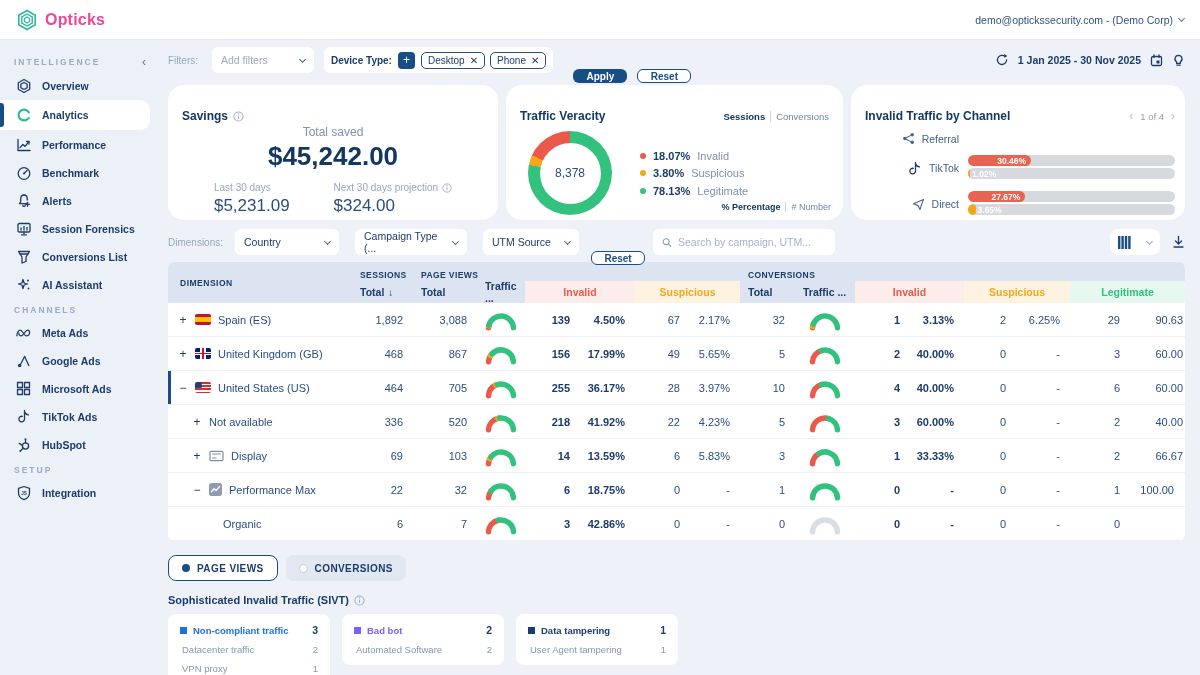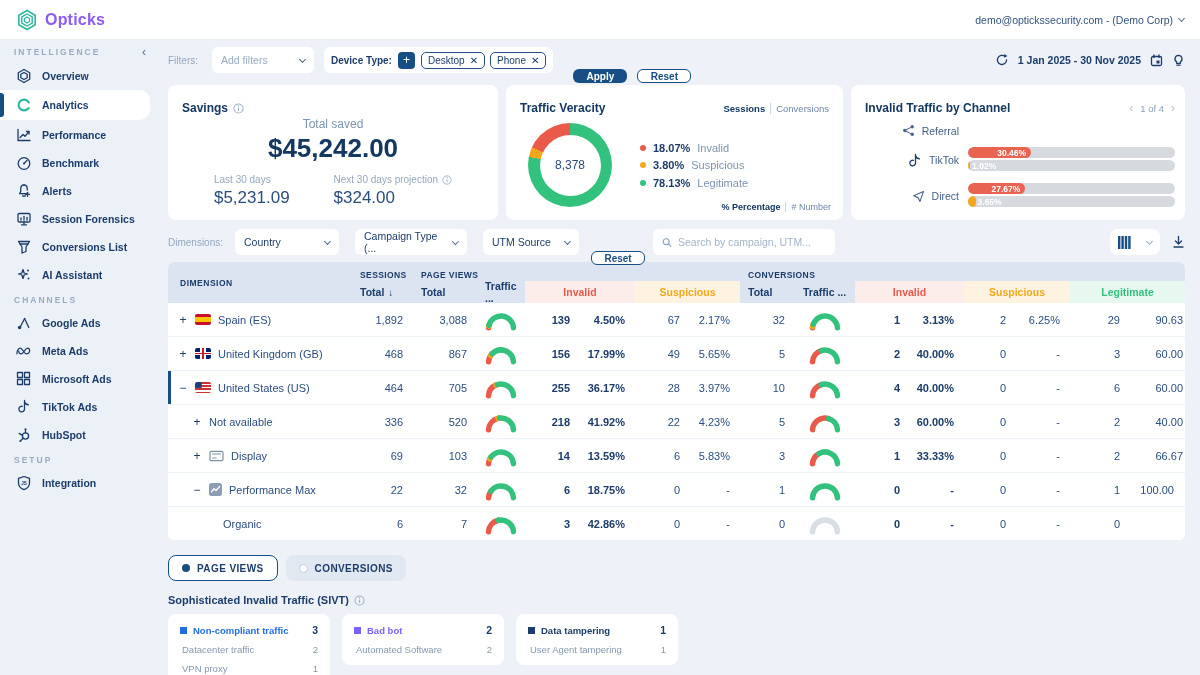--- a/index.html
+++ b/index.html
@@ -1,24 +1,24 @@
 <!DOCTYPE html>
 <html><head>
 <meta charset="utf-8">
 <style>
   *{margin:0;padding:0;box-sizing:border-box;font-family:"Liberation Sans",sans-serif;}
   html,body{width:1200px;height:675px;overflow:hidden;background:#eef2f8;}
   .topbar{height:40px;background:#fff;border-bottom:1px solid #e6ebf2;display:flex;align-items:center;justify-content:space-between;padding:0 16px;}
   .logo{display:flex;align-items:center;gap:7px;}
-  .logo-text{font-size:16px;font-weight:700;color:#8b5cf6;letter-spacing:.2px;}
+  .logo-text{font-size:16px;font-weight:700;color:#ec4899;letter-spacing:.2px;}
   .account{display:flex;align-items:center;gap:6px;font-size:10.5px;color:#33527e;cursor:pointer;}
   .chev{width:5px;height:5px;border-right:1.4px solid #5a7193;border-bottom:1.4px solid #5a7193;transform:rotate(45deg);margin-top:-3px;}
   .layout{display:flex;height:635px;}
   
-  .sidebar{width:160px;background:#ecf0f7;flex:0 0 160px;position:relative;}
+  .sidebar{width:160px;background:#ecf0f7;padding-top:10px;flex:0 0 160px;position:relative;}
   .sb-section{display:flex;align-items:center;justify-content:space-between;padding:6px 14px 4px 14px;}
   .sb-label{font-size:8.5px;font-weight:700;letter-spacing:2px;color:#9aabc2;}
   .sb-collapse{color:#5a7193;font-size:12px;cursor:pointer;line-height:1;}
   .sb-item{position:relative;display:flex;align-items:center;gap:10px;height:27px;padding-left:15px;margin:0 10px 1px 0;cursor:pointer;}
   .sb-item .lbl{font-size:10.5px;font-weight:700;color:#1c3c6b;}
   .sb-item.active{background:#fff;border-radius:0 10px 10px 0;height:30px;}
   .sb-item.active::before{content:"";position:absolute;left:0;top:3px;bottom:3px;width:4px;background:#174e84;border-radius:0 3px 3px 0;}
   .sb-ico{width:17px;height:17px;display:flex;align-items:center;justify-content:center;color:#1c3c6b;font-size:13px;font-weight:700;}
   
   .main{flex:1;padding:6px 15px 0 8px;}
@@ -34,21 +34,21 @@
   .chip{border:1px solid #2a4f82;border-radius:5px;padding:2px 6px;font-size:10px;color:#1c3c6b;display:flex;align-items:center;gap:5px;cursor:pointer;background:#fff;}
   .chip .x{font-size:10px;color:#1c3c6b;cursor:pointer;}
   .btn{height:14px;border-radius:6px;font-size:10px;font-weight:700;display:flex;align-items:center;justify-content:center;cursor:pointer;margin-top:32px;}
   .btn.primary{background:#174e84;color:#fff;width:54px;margin-left:8px;}
   .btn.ghost{background:#fff;border:1.5px solid #174e84;color:#174e84;width:54px;margin-left:10px;}
   .fb-right{margin-left:auto;display:flex;align-items:center;gap:9px;}
   .daterange{font-size:10.5px;font-weight:700;color:#1c3c6b;cursor:pointer;}
   .iconbtn{display:flex;align-items:center;justify-content:center;cursor:pointer;}
   
   .cards{display:flex;gap:8px;margin-top:11px;height:135px;}
-  .card{background:#fff;border-radius:8px;padding:16px 14px;position:relative;}
+  .card{background:#fff;border-radius:16px;padding:24px 14px;position:relative;}
   .card-title{font-size:12px;font-weight:700;color:#143862;display:flex;align-items:center;gap:5px;}
   .c-savings{width:330px;}
   .savings-center{text-align:center;margin-top:2px;}
   .total-label{font-size:12px;color:#7e93ad;}
   .total-value{font-size:26px;font-weight:700;color:#143862;margin-top:2px;}
   .savings-cols{display:flex;justify-content:space-around;margin-top:10px;padding:0 10px;}
   .sv-col .sv-label{font-size:10px;color:#94a7bf;display:flex;gap:4px;align-items:center;}
   .sv-col .sv-value{font-size:17px;color:#2b4d7e;margin-top:3px;}
   .c-veracity{width:337px;}
   .ver-head{display:flex;justify-content:space-between;align-items:center;}
@@ -245,35 +245,35 @@
             <circle cx="12.5" cy="11.5" r="0.9" fill="#1c3c6b"></circle>
           </svg>
         </span>
         <span class="lbl">AI Assistant</span>
       </div>
       <div class="sb-section">
         <span class="sb-label">CHANNELS</span>
       </div>
       <div class="sb-item">
         <span class="sb-ico">
+          <svg width="18" height="16" viewBox="0 0 18 16">
+            <path d="M2,11 C2,7 4,5 5.5,5 C8,5 9.5,11 12,11 C13.8,11 15.5,9.5 15.5,7.8 C15.5,6 14.5,5 13.2,5 C10.8,5 9.2,11 6.5,11 C4.8,11 4,9.5 4,8" class="st" stroke-width="1.6"></path>
+          </svg>
+        </span>
+        <span class="lbl">Meta Ads</span>
+      </div>
+      <div class="sb-item">
+        <span class="sb-ico">
           <svg width="16" height="16" viewBox="0 0 16 16">
             <line x1="4" y1="12.5" x2="8.6" y2="3.5" class="st" stroke-width="2.4"></line>
             <line x1="8.6" y1="3.5" x2="12.8" y2="12.5" class="st" stroke-width="2.4"></line>
             <circle cx="3.6" cy="12.5" r="1.7" fill="#1c3c6b"></circle>
           </svg>
         </span>
         <span class="lbl">Google Ads</span>
-      </div>
-      <div class="sb-item">
-        <span class="sb-ico">
-          <svg width="18" height="16" viewBox="0 0 18 16">
-            <path d="M2,11 C2,7 4,5 5.5,5 C8,5 9.5,11 12,11 C13.8,11 15.5,9.5 15.5,7.8 C15.5,6 14.5,5 13.2,5 C10.8,5 9.2,11 6.5,11 C4.8,11 4,9.5 4,8" class="st" stroke-width="1.6"></path>
-          </svg>
-        </span>
-        <span class="lbl">Meta Ads</span>
       </div>
       <div class="sb-item">
         <span class="sb-ico">
           <svg width="15" height="15" viewBox="0 0 15 15">
             <rect x="1.5" y="1.5" width="5" height="5" class="st"></rect>
             <rect x="8.5" y="1.5" width="5" height="5" class="st"></rect>
             <rect x="1.5" y="8.5" width="5" height="5" class="st"></rect>
             <rect x="8.5" y="8.5" width="5" height="5" class="st"></rect>
           </svg>
         </span>

